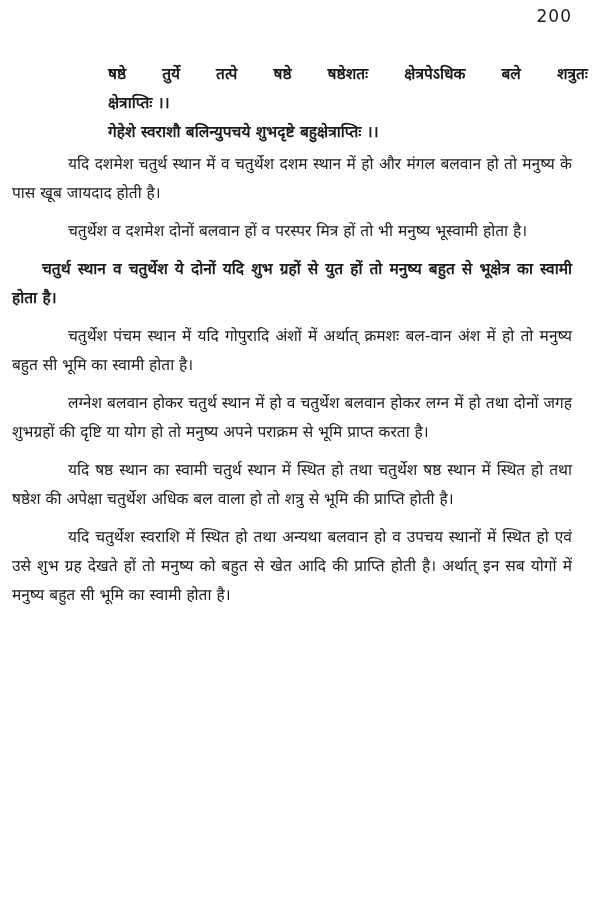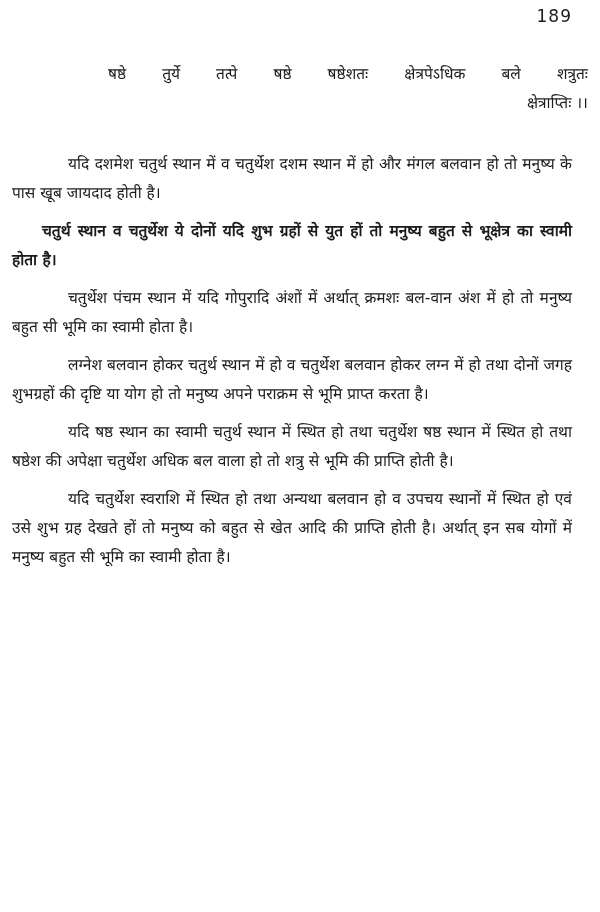--- a/index.html
+++ b/index.html
@@ -21,24 +21,24 @@
       right: 28px;
       font-size: 17px;
       letter-spacing: 1px;
     }
     .verse-block {
       position: absolute;
       left: 108px;
       top: 60px;
       width: 480px;
       font-size: 15.5px;
-      font-weight: normal;
+      font-weight: bold;
       line-height: 29px;
     }
-    .verse-line { display: block; text-align: right; }
+    .verse-line { display: block; }
     .verse-line.justify {
       text-align: justify;
       text-align-last: justify;
     }
     .body-text {
       position: absolute;
       left: 12px;
       top: 150px;
       width: 572px;
       font-size: 15.5px;
@@ -47,27 +47,29 @@
     .para {
       margin: 0 12px 9px 0;
       text-indent: 56px;
       text-align: justify;
     }
     .para.small-indent { text-indent: 30px; font-weight: bold; }
   </style>
 </head>
 <body>
 
-<div class="page-number">189</div>
+<div class="page-number">200</div>
 
 <div class="verse-block">
   <span class="verse-line justify">षष्ठे तुर्ये तत्पे  षष्ठे षष्ठेशतः  क्षेत्रपेऽधिक बले शत्रुतः</span>
   <span class="verse-line">क्षेत्राप्तिः ।।</span>
+  <span class="verse-line">गेहेशे स्वराशौ बलिन्युपचये शुभदृष्टे बहुक्षेत्राप्तिः ।।</span>
 </div>
 
 <div class="body-text">
   <p class="para">यदि दशमेश चतुर्थ स्थान में व चतुर्थेश दशम स्थान में हो और मंगल बलवान हो तो मनुष्य के पास खूब जायदाद होती है।</p>
+  <p class="para">चतुर्थेश व दशमेश दोनों बलवान हों व परस्पर मित्र हों तो भी मनुष्य भूस्वामी होता है।</p>
   <p class="para small-indent">चतुर्थ स्थान व चतुर्थेश ये दोनों यदि शुभ ग्रहों से युत हों तो मनुष्य बहुत से भूक्षेत्र का स्वामी होता है।</p>
   <p class="para">चतुर्थेश पंचम स्थान में यदि गोपुरादि अंशों में अर्थात् क्रमशः बल-वान अंश में हो तो मनुष्य बहुत सी भूमि का स्वामी होता है।</p>
   <p class="para">लग्नेश बलवान होकर चतुर्थ स्थान में हो व चतुर्थेश बलवान होकर लग्न में हो तथा दोनों जगह शुभग्रहों की दृष्टि या योग हो तो मनुष्य अपने पराक्रम से भूमि प्राप्त करता है।</p>
   <p class="para">यदि षष्ठ स्थान का स्वामी चतुर्थ स्थान में स्थित हो तथा चतुर्थेश षष्ठ स्थान में स्थित हो तथा षष्ठेश की अपेक्षा चतुर्थेश अधिक बल वाला हो तो शत्रु से भूमि की प्राप्ति होती है।</p>
   <p class="para">यदि चतुर्थेश स्वराशि में स्थित हो तथा अन्यथा बलवान हो व उपचय स्थानों में स्थित हो एवं उसे शुभ ग्रह देखते हों तो मनुष्य को बहुत से खेत आदि की प्राप्ति होती है। अर्थात् इन सब योगों में मनुष्य बहुत सी भूमि का स्वामी होता है।</p>
 </div>
 
 </body></html>

